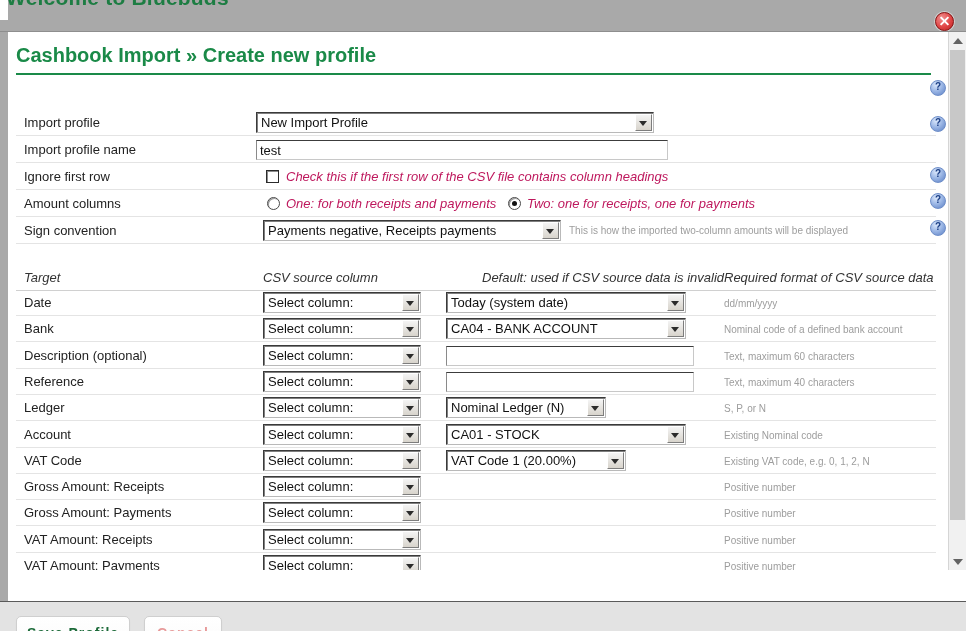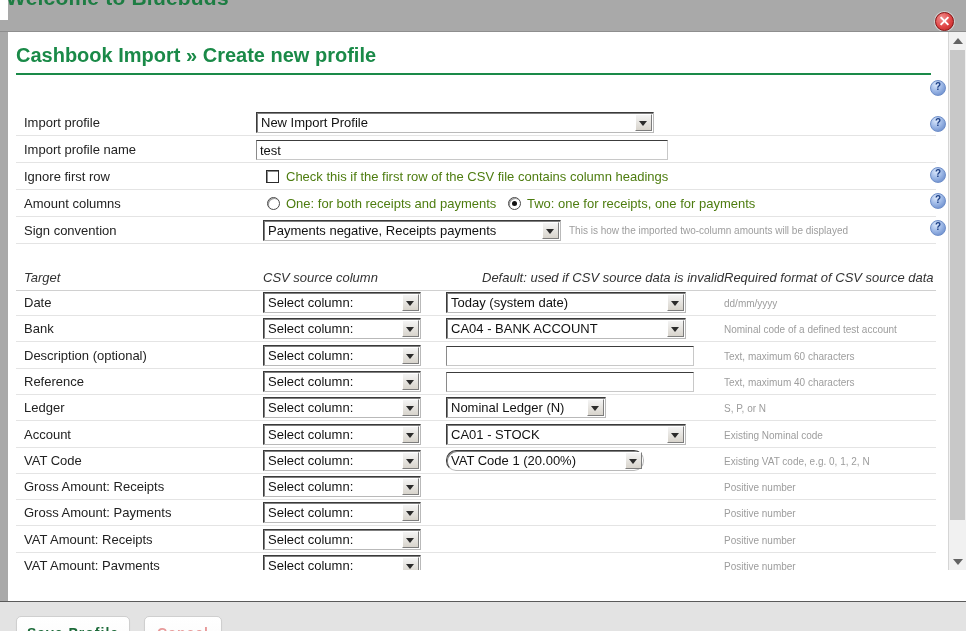--- a/index.html
+++ b/index.html
@@ -198,23 +198,24 @@
     content: "";
     position: absolute;
     left: 3px; top: 3px;
     width: 5px; height: 5px;
     border-radius: 50%;
     background: #111;
   }
   .inline-label {
     position: absolute;
     font-size: 13px;
-    color: #4d7c0f;
+    color: #be185d;
     white-space: nowrap;
     top: 5px;
+    font-style: italic;
   }
 
   
   .help {
     position: absolute;
     width: 14px; height: 14px;
     border-radius: 50%;
     background: radial-gradient(circle at 35% 28%, #d9e6fb 0%, #9db8e6 45%, #5b7fc4 100%);
     border: 1px solid #6f8fc9;
     cursor: pointer;
@@ -396,21 +397,21 @@
           <div class="row" style="top: 284.3px;">
             <div class="row-label">Bank</div>
             <div class="wselect" style="left: 247px; top: 2px; width: 158px;">
               <span class="txt">Select column:</span>
               <span class="arrowbox"></span>
             </div>
             <div class="wselect" style="left: 430px; top: 2px; width: 240px;">
               <span class="txt">CA04 - BANK ACCOUNT</span>
               <span class="arrowbox"></span>
             </div>
-            <div class="row-hint" style="left: 708px; top: 8px;">Nominal code of a defined test account</div>
+            <div class="row-hint" style="left: 708px; top: 8px;">Nominal code of a defined bank account</div>
           </div>
           <div class="row" style="top: 310.6px;">
             <div class="row-label">Description (optional)</div>
             <div class="wselect" style="left: 247px; top: 2px; width: 158px;">
               <span class="txt">Select column:</span>
               <span class="arrowbox"></span>
             </div>
             <input type="text" class="winput" value="" style="left: 430px; top: 3px; width: 248px;">
             <div class="row-hint" style="left: 708px; top: 8px;">Text, maximum 60 characters</div>
           </div>
@@ -446,21 +447,21 @@
               <span class="arrowbox"></span>
             </div>
             <div class="row-hint" style="left: 708px; top: 8px;">Existing Nominal code</div>
           </div>
           <div class="row" style="top: 415.8px;">
             <div class="row-label">VAT Code</div>
             <div class="wselect" style="left: 247px; top: 2px; width: 158px;">
               <span class="txt">Select column:</span>
               <span class="arrowbox"></span>
             </div>
-            <div class="wselect" style="left: 430px; top: 2px; width: 198px; border-radius: 10px;">
+            <div class="wselect" style="left: 430px; top: 2px; width: 180px;">
               <span class="txt">VAT Code 1 (20.00%)</span>
               <span class="arrowbox"></span>
             </div>
             <div class="row-hint" style="left: 708px; top: 8px;">Existing VAT code, e.g. 0, 1, 2, N</div>
           </div>
           <div class="row" style="top: 442.1px;">
             <div class="row-label">Gross Amount: Receipts</div>
             <div class="wselect" style="left: 247px; top: 2px; width: 158px;">
               <span class="txt">Select column:</span>
               <span class="arrowbox"></span>

